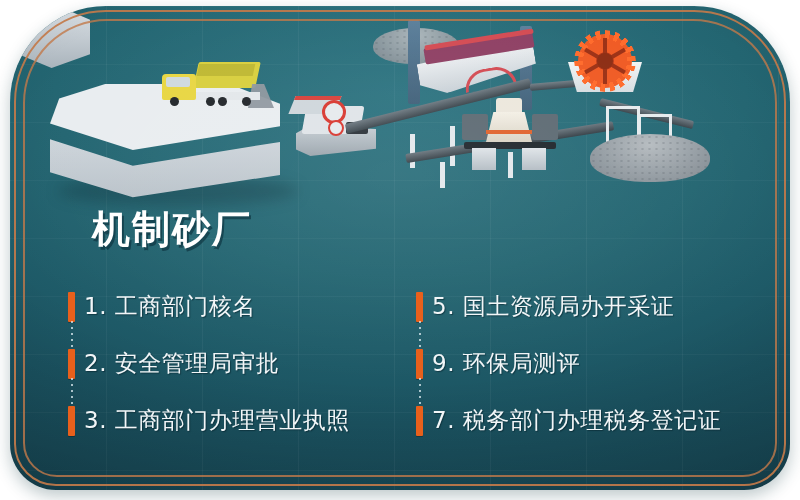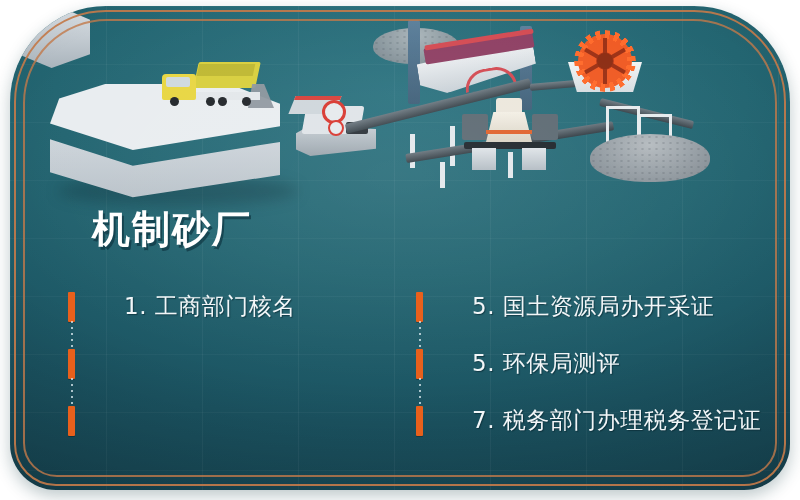--- a/index.html
+++ b/index.html
@@ -152,21 +152,21 @@
   }
 
   
   #list{position:absolute;left:58px;top:272px;width:700px;
     display:grid;grid-template-columns:348px 352px;grid-auto-rows:57px;}
   .col{position:relative;}
   .item{position:relative;display:flex;align-items:center;height:57px;}
   .marker{width:7px;height:30px;background:#e8601c;border-radius:1px;flex:0 0 auto;margin-right:9px;
     box-shadow:0 1px 0 rgba(0,0,0,.25);}
   .item-text{color:#f2f6f8;font-size:23px;letter-spacing:.5px;white-space:nowrap;
-    text-shadow:1px 1px 1px rgba(6,32,42,.55);font-family:"DejaVu Sans","Liberation Sans",sans-serif;margin-left:40px;}
+    text-shadow:1px 1px 1px rgba(6,32,42,.55);font-family:"DejaVu Sans","Liberation Sans",sans-serif;}
   .dots{position:absolute;left:3px;top:43px;width:2px;height:28px;
     background-image:linear-gradient(to bottom, rgba(220,235,240,.75) 0 2px, transparent 2px 6px);
     background-size:2px 6px;}
 </style>
 </head>
 <body>
 
 <div id="stage">
 
   <div id="banner">
@@ -265,36 +265,38 @@
     <div id="list">
 
       <div class="col">
         <div class="item">
           <span class="marker"></span>
           <span class="item-text">1. 工商部门核名</span>
           <span class="dots"></span>
         </div>
         <div class="item">
           <span class="marker"></span>
+          <span class="item-text">2. 安全管理局审批</span>
           <span class="dots"></span>
         </div>
         <div class="item">
           <span class="marker"></span>
+          <span class="item-text">3. 工商部门办理营业执照</span>
         </div>
       </div>
 
       <div class="col">
         <div class="item">
           <span class="marker"></span>
           <span class="item-text">5. 国土资源局办开采证</span>
           <span class="dots"></span>
         </div>
         <div class="item">
           <span class="marker"></span>
-          <span class="item-text">5. 环保局测评</span>
+          <span class="item-text">9. 环保局测评</span>
           <span class="dots"></span>
         </div>
         <div class="item">
           <span class="marker"></span>
           <span class="item-text">7. 税务部门办理税务登记证</span>
         </div>
       </div>
 
     </div>
 

